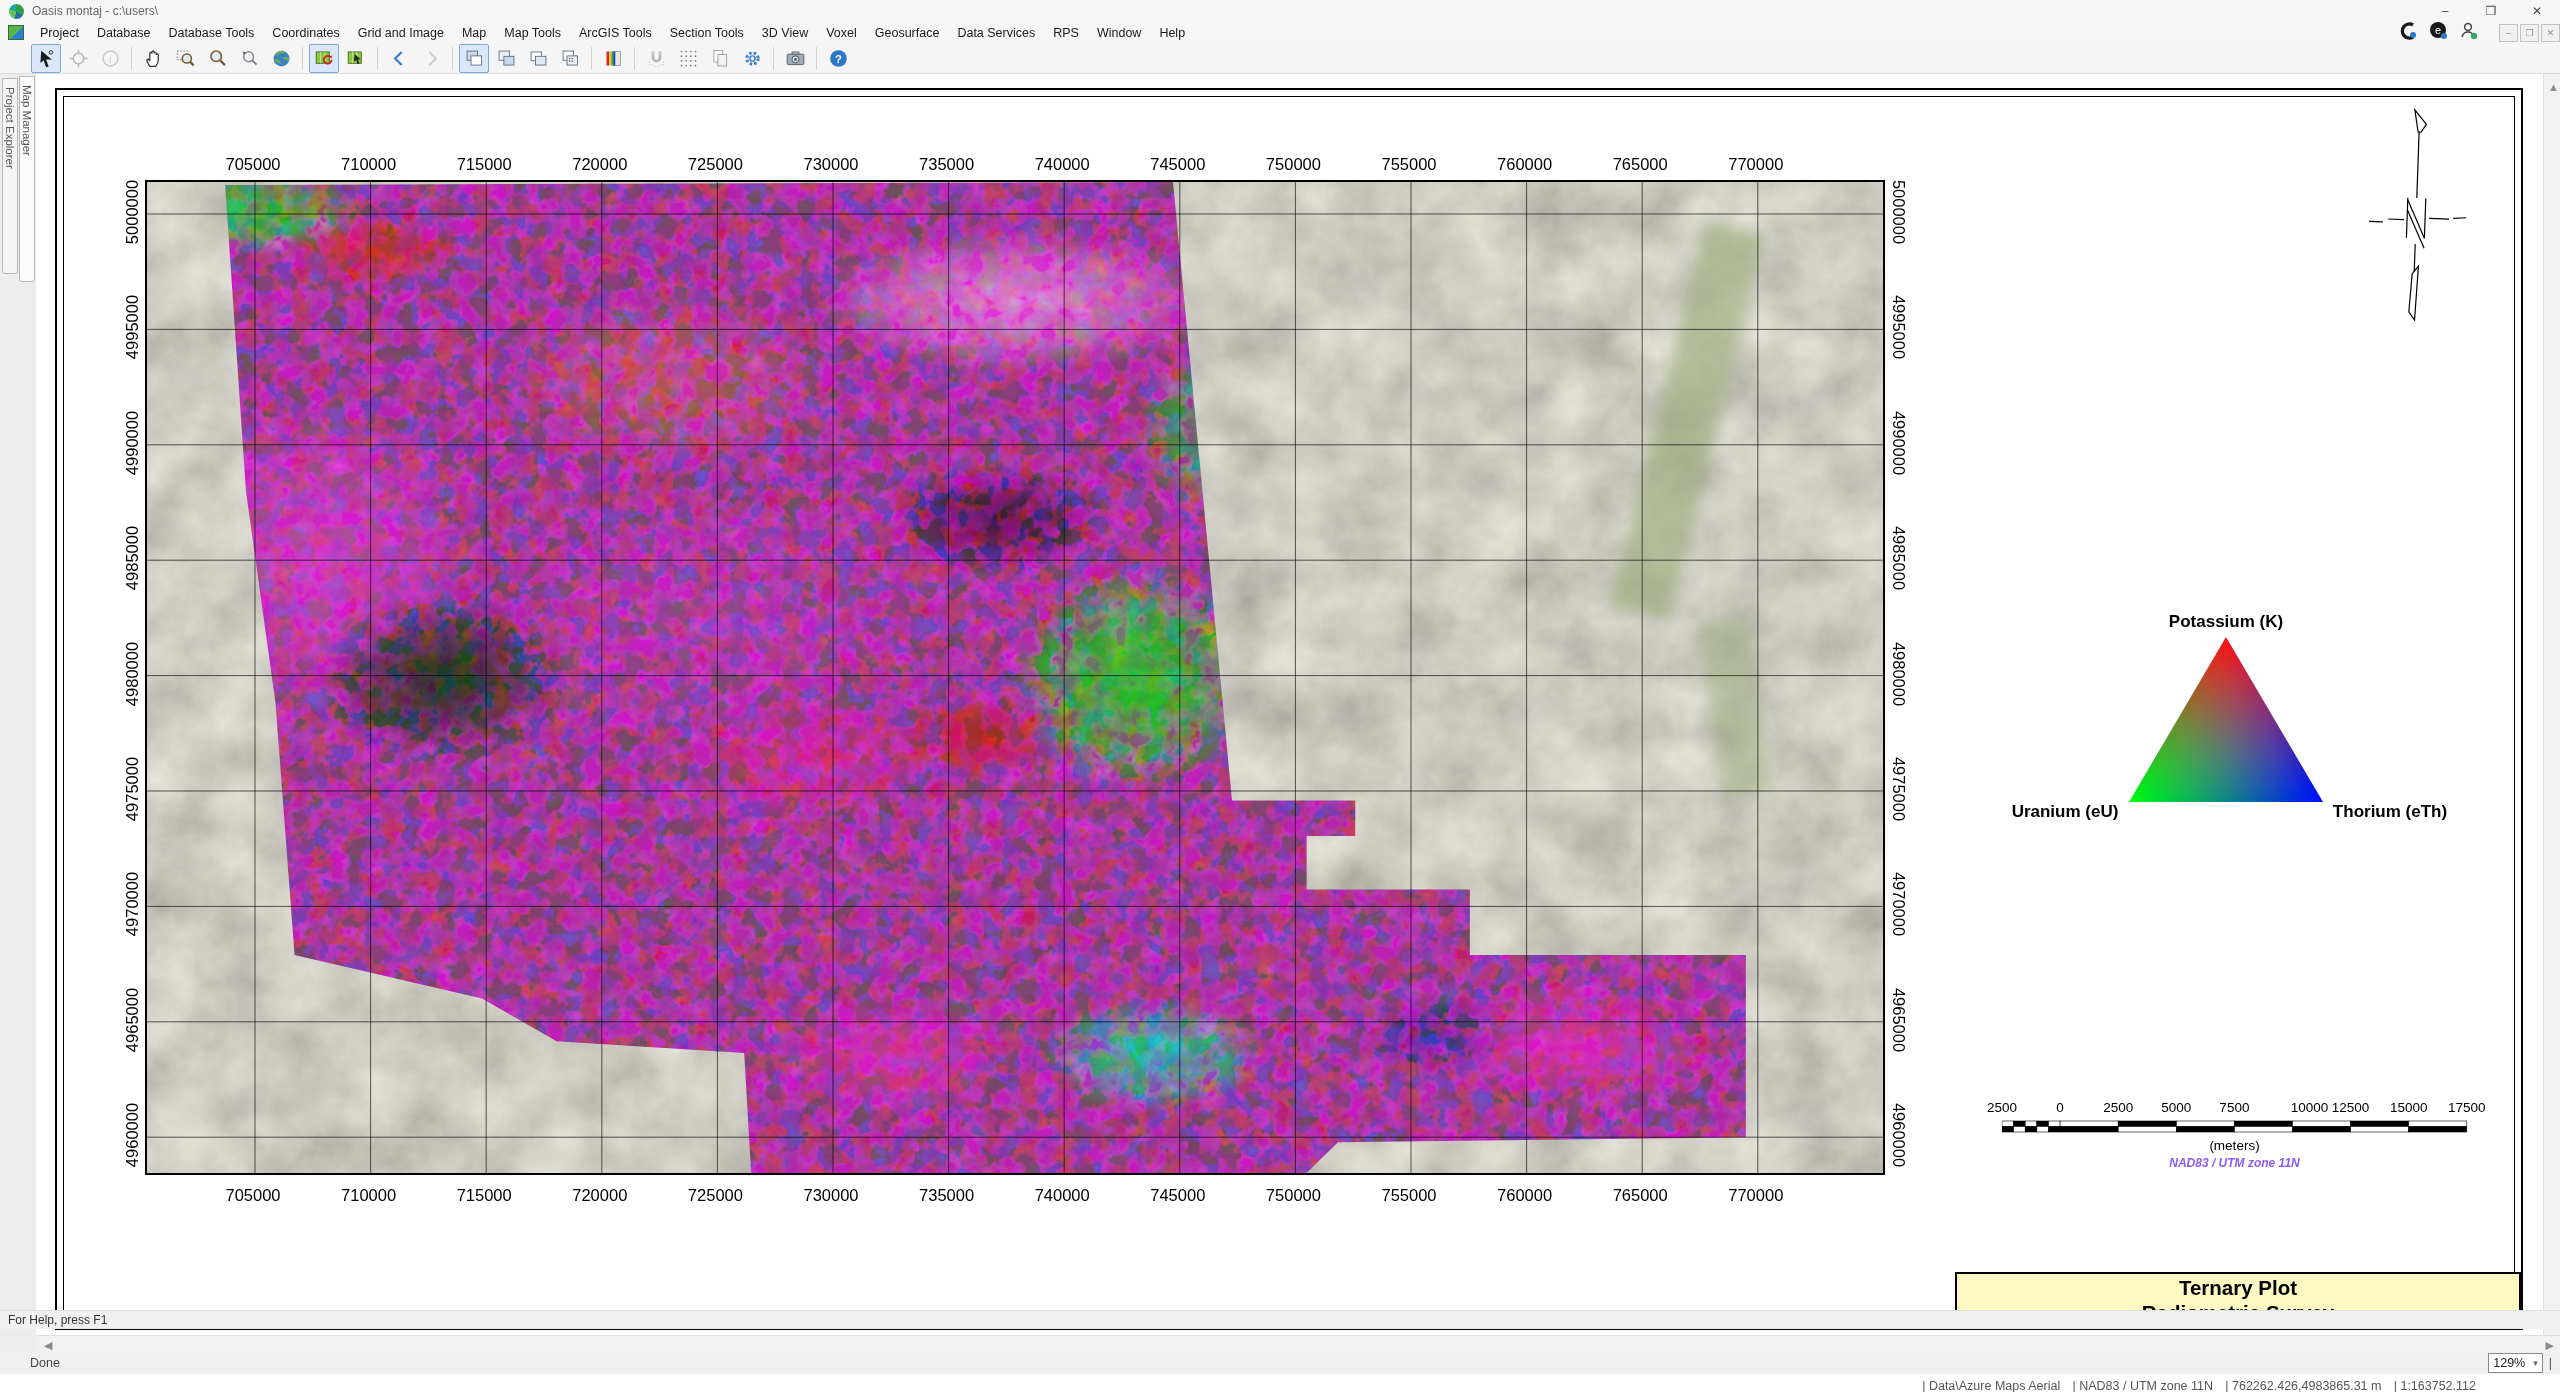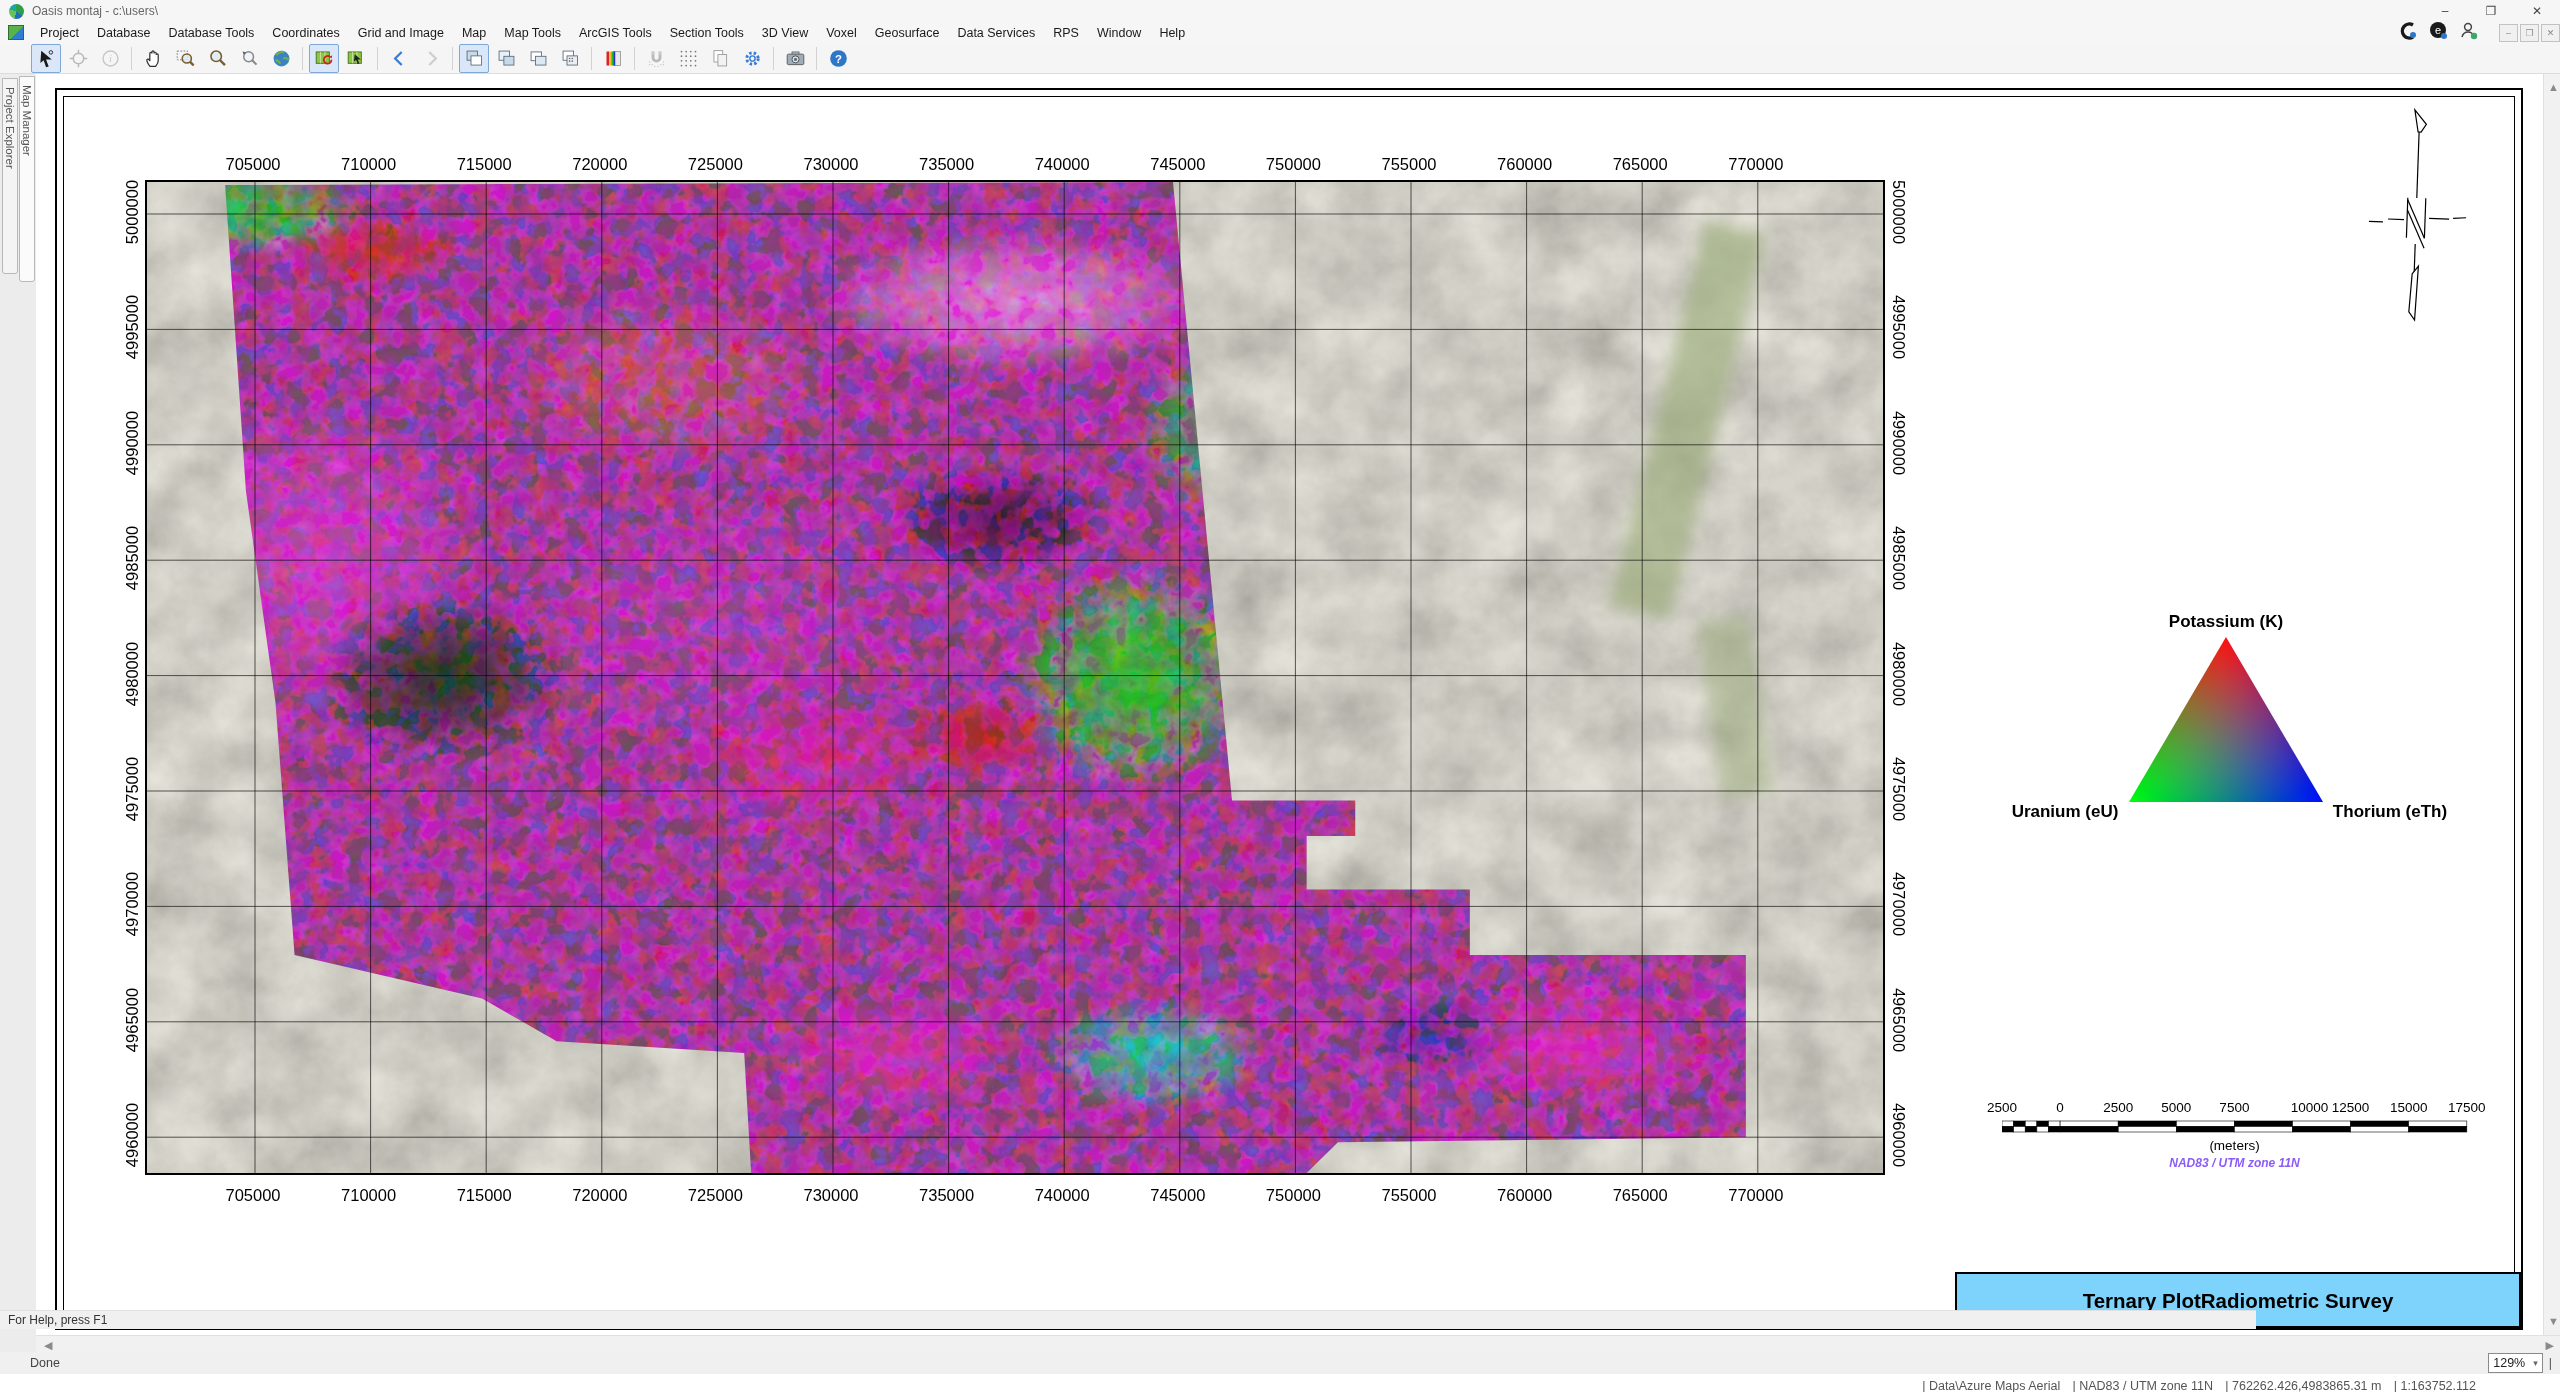--- a/index.html
+++ b/index.html
@@ -58,36 +58,36 @@
   #ternary .g{position:absolute;inset:0;}
   #ternary .g2,#ternary .g3{mix-blend-mode:screen;}
   .leg-label{position:absolute;width:220px;text-align:center;font-weight:bold;font-size:17px;transform:translateX(-50%);}
   
   #scalebar-nums{left:1946px;top:1026px;width:510px;height:16px;font-size:13.5px;}
   #scalebar-nums span{position:absolute;transform:translateX(-50%);}
   #scalebar-svg{left:1966px;top:1046px;}
   #meters-label{left:2086px;top:1064px;width:225px;text-align:center;font-size:13.5px;}
   #datum-label{left:2086px;top:1082px;width:225px;text-align:center;font-size:12px;font-style:italic;font-weight:bold;color:#8b5cf6;}
   
-  #title-block{left:1919px;top:1198px;width:566px;height:56px;border:2px solid #000;box-sizing:border-box;background:#7dd3fc;
-               display:flex;flex-direction:row;align-items:center;justify-content:center;}
+  #title-block{left:1919px;top:1198px;width:566px;height:56px;border:2px solid #000;box-sizing:border-box;background:#fef9c3;
+               display:flex;flex-direction:column;align-items:center;justify-content:center;}
   #title-block div{font-weight:bold;font-size:20.5px;line-height:25px;}
   
   #vscroll{left:2543px;top:74px;width:17px;height:1261px;background:#f1f1f1;border-left:1px solid #e0e0e0;}
   #hscroll{left:36px;top:1335px;width:2524px;height:17px;background:#f1f1f1;border-top:1px solid #e0e0e0;}
   .sarrow{position:absolute;color:#8a8a8a;font-size:11px;line-height:15px;}
   
   #status1{left:0;top:1352px;width:2560px;height:22px;background:#f0f0f0;display:flex;align-items:center;font-size:12.5px;color:#444;}
   #status-done{margin-left:30px;}
   #status-right{margin-left:auto;display:flex;align-items:center;gap:6px;padding-right:8px;color:#555;}
   .sfield{white-space:nowrap;}
   #zoom-combo{border:1px solid #8a8a8a;background:#fff;height:18px;display:flex;align-items:center;
               padding:0 4px;gap:8px;color:#222;}
   #zoom-combo .chev{font-size:9px;color:#666;}
-  #status2{left:0;top:1310px;width:2256px;height:18px;background:#f0f0f0;border-top:1px solid #e0e0e0;
+  #status2{left:0;top:1310px;width:2560px;height:18px;background:#f0f0f0;border-top:1px solid #e0e0e0;
            display:flex;align-items:center;font-size:12px;color:#333;}
   #status-help{margin-left:8px;}
 </style>
 </head>
 <body>
 
 <div id="app">
 
   <div class="abs" id="titlebar">
     <div id="app-icon"></div>

